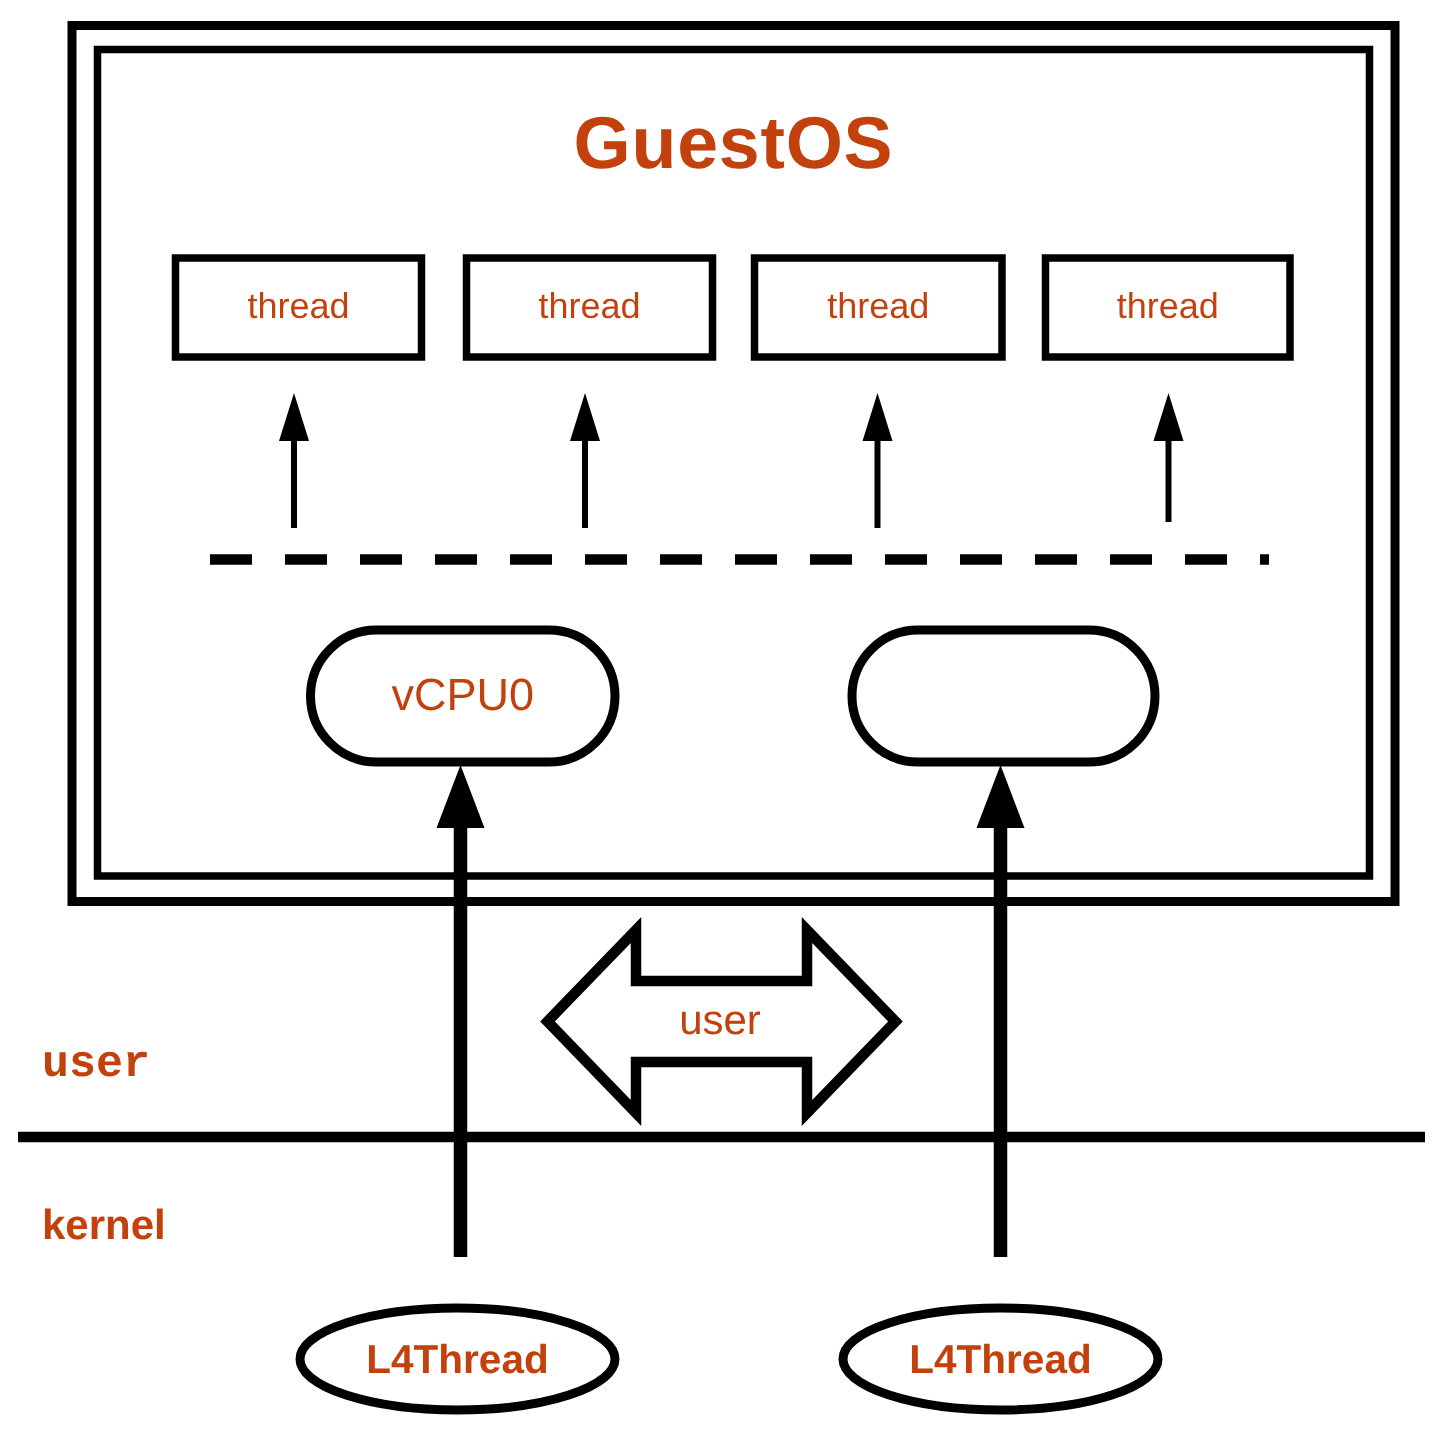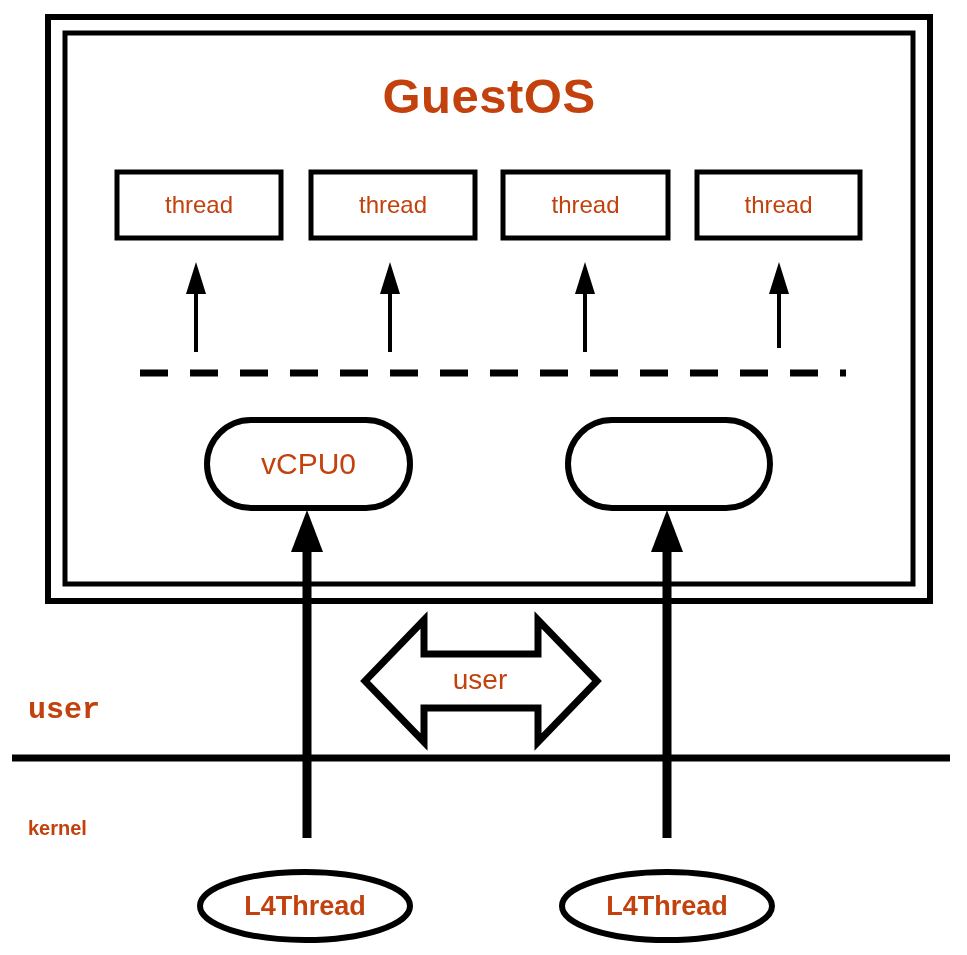--- a/index.html
+++ b/index.html
@@ -72,23 +72,22 @@
   #label-user {
     left: 28px;
     top: 695px;
     font-size: 30px;
     font-weight: bold;
     font-family: Liberation Mono, monospace;
   }
   #label-kernel {
     left: 28px;
     top: 803px;
-    font-size: 20px;
+    font-size: 28px;
     font-weight: bold;
-    margin-top: 15px;
   }
 </style>
 </head>
 <body>
 
 <div id="canvas">
 
   <svg viewBox="0 0 967 955" xmlns="http://www.w3.org/2000/svg">
 
     <rect x="48" y="17" width="882" height="584" fill="none" stroke="#000" stroke-width="6"></rect>

